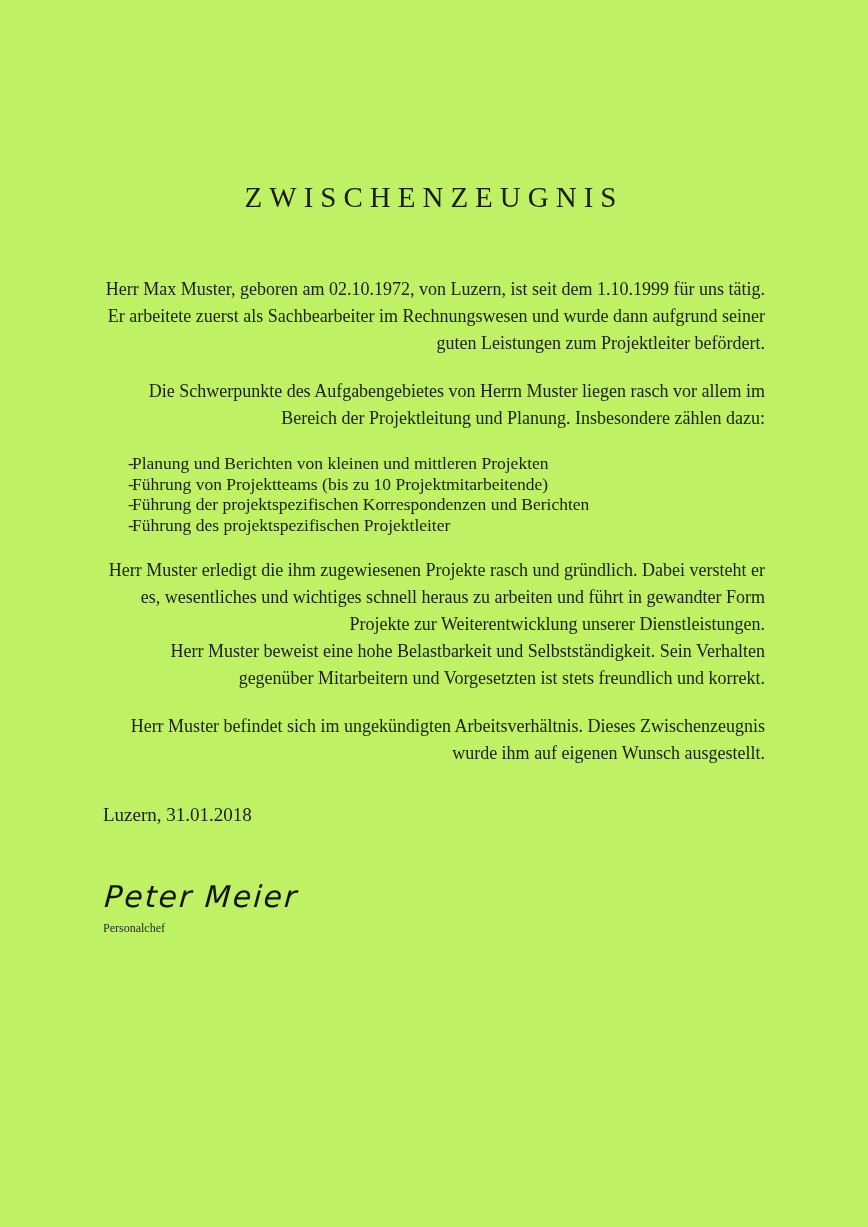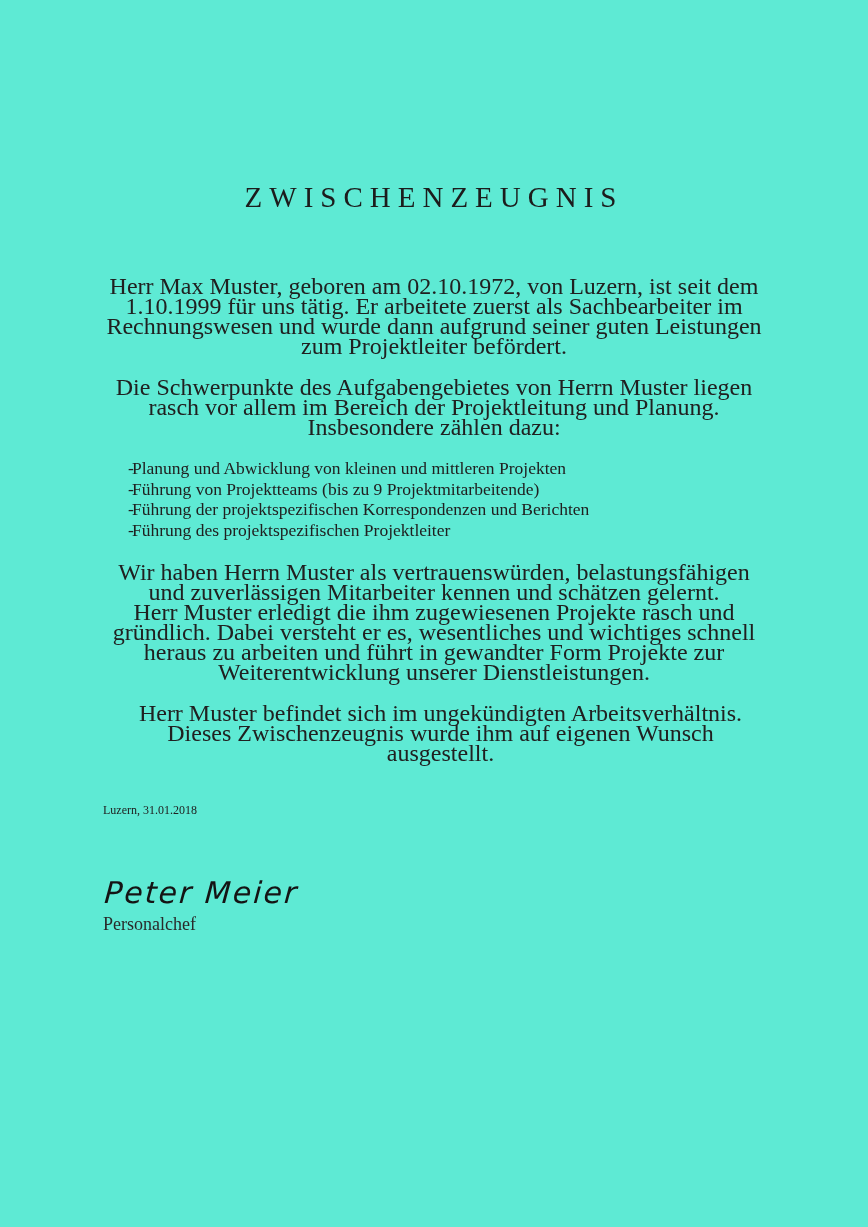--- a/index.html
+++ b/index.html
@@ -2,43 +2,43 @@
 <html><head>
 <meta charset="utf-8">
 <style>
   * { margin: 0; padding: 0; box-sizing: border-box; }
   html, body { background: #ffffff; }
   .page {
     position: relative;
     width: 868px;
     height: 1227px;
     margin: 0 auto;
-    background: #5eead4;
+    background: #bef264;
     color: #1e1e1e;
     font-family: "Liberation Serif", "DejaVu Serif", serif;
     overflow: hidden;
   }
   .content {
     padding: 0 103px;
   }
   .doc-title {
     margin-top: 180px;
     text-align: center;
     font-size: 29px;
     line-height: 34px;
     font-weight: 400;
     letter-spacing: 7px;
     color: #1c1c1c;
     white-space: nowrap;
   }
   .para {
-    font-size: 24px;
-    line-height: 20px;
+    font-size: 18px;
+    line-height: 27px;
     color: #202020;
-    text-align: center;
+    text-align: right;
   }
   .p1 { margin-top: 62px; }
   .p2 { margin-top: 21px; }
   .bullet-list { margin-top: 21px; }
   .bullet-row {
     display: flex;
     font-size: 17.5px;
     line-height: 20.5px;
     color: #202020;
   }
@@ -46,76 +46,76 @@
     width: 29px;
     padding-left: 25px;
     flex: 0 0 auto;
   }
   .bullet-text { flex: 1; }
   .p3 { margin-top: 22px; }
   .p4 { margin-top: 21px; margin-left: 13px; }
   .p5 { margin-top: 17px; }
   .dateline {
     margin-top: 37px;
-    font-size: 12px;
+    font-size: 19px;
     line-height: 21px;
     color: #202020;
   }
   .signature {
     margin-top: 52px;
     font-family: "DejaVu Sans", cursive, sans-serif;
     font-style: italic;
     font-size: 30px;
     line-height: 40px;
     letter-spacing: 2px;
     color: #141414;
     transform: skewX(-4deg);
     transform-origin: left bottom;
   }
   .signer-title {
     margin-top: 3px;
-    font-size: 18px;
+    font-size: 12px;
     line-height: 17px;
     color: #2a2a2a;
   }
 </style>
 </head>
 <body>
 
 <div class="page">
   <div class="content">
 
     <div class="doc-title">ZWISCHENZEUGNIS</div>
 
     <p class="para p1">Herr Max Muster, geboren am 02.10.1972, von Luzern, ist seit dem 1.10.1999 für uns tätig. Er arbeitete zuerst als Sachbearbeiter im Rechnungswesen und wurde dann aufgrund seiner guten Leistungen zum Projektleiter befördert.</p>
 
     <p class="para p2">Die Schwerpunkte des Aufgabengebietes von Herrn Muster liegen rasch vor allem im Bereich der Projektleitung und Planung. Insbesondere zählen dazu:</p>
 
     <div class="bullet-list">
       <div class="bullet-row">
         <span class="bullet-marker">-</span>
-        <span class="bullet-text">Planung und Abwicklung von kleinen und mittleren Projekten</span>
+        <span class="bullet-text">Planung und Berichten von kleinen und mittleren Projekten</span>
       </div>
       <div class="bullet-row">
         <span class="bullet-marker">-</span>
-        <span class="bullet-text">Führung von Projektteams (bis zu 9 Projektmitarbeitende)</span>
+        <span class="bullet-text">Führung von Projektteams (bis zu 10 Projektmitarbeitende)</span>
       </div>
       <div class="bullet-row">
         <span class="bullet-marker">-</span>
         <span class="bullet-text">Führung der projektspezifischen Korrespondenzen und Berichten</span>
       </div>
       <div class="bullet-row">
         <span class="bullet-marker">-</span>
         <span class="bullet-text">Führung des projektspezifischen Projektleiter</span>
       </div>
     </div>
 
     <div class="para p3">
-      <div>Wir haben Herrn Muster als vertrauenswürden, belastungsfähigen und zuverlässigen Mitarbeiter kennen und schätzen gelernt.</div>
       <div>Herr Muster erledigt die ihm zugewiesenen Projekte rasch und gründlich. Dabei versteht er es, wesentliches und wichtiges schnell heraus zu arbeiten und führt in gewandter Form Projekte zur Weiterentwicklung unserer Dienstleistungen.</div>
+      <div>Herr Muster beweist eine hohe Belastbarkeit und Selbstständigkeit. Sein Verhalten gegenüber Mitarbeitern und Vorgesetzten ist stets freundlich und korrekt.</div>
     </div>
 
     <p class="para p4">Herr Muster befindet sich im ungekündigten Arbeitsverhältnis. Dieses Zwischenzeugnis wurde ihm auf eigenen Wunsch ausgestellt.</p>
 
 
     <div class="dateline">Luzern, 31.01.2018</div>
 
     <div class="signature">Peter Meier</div>
 
     <div class="signer-title">Personalchef</div>

